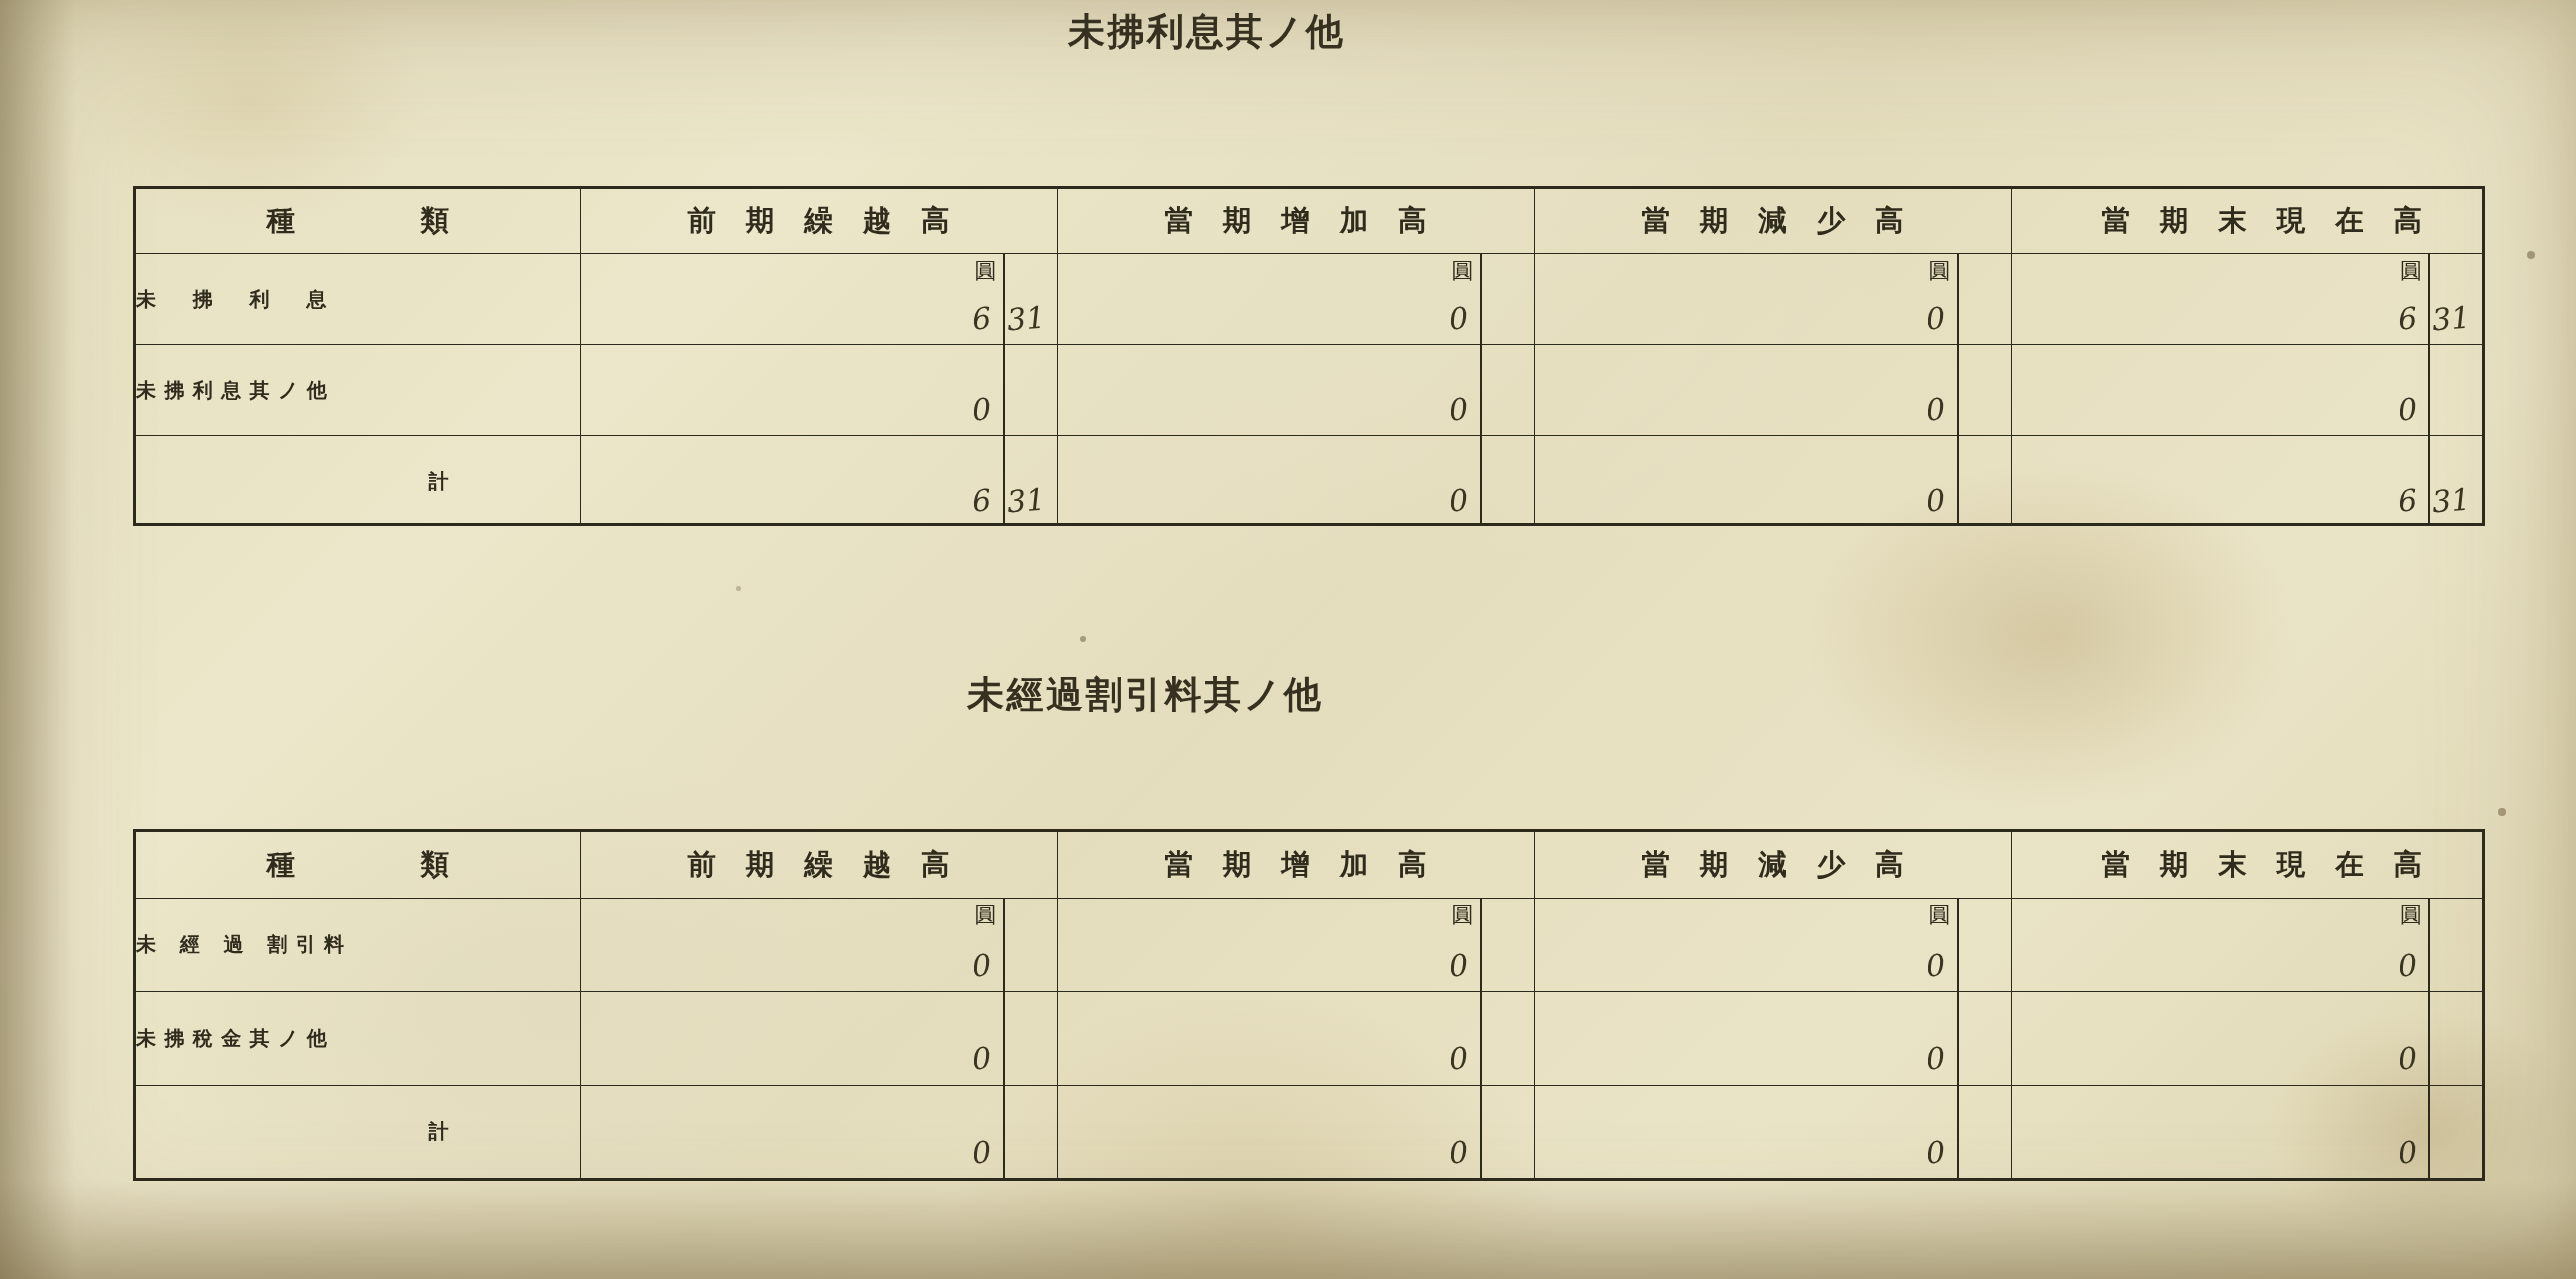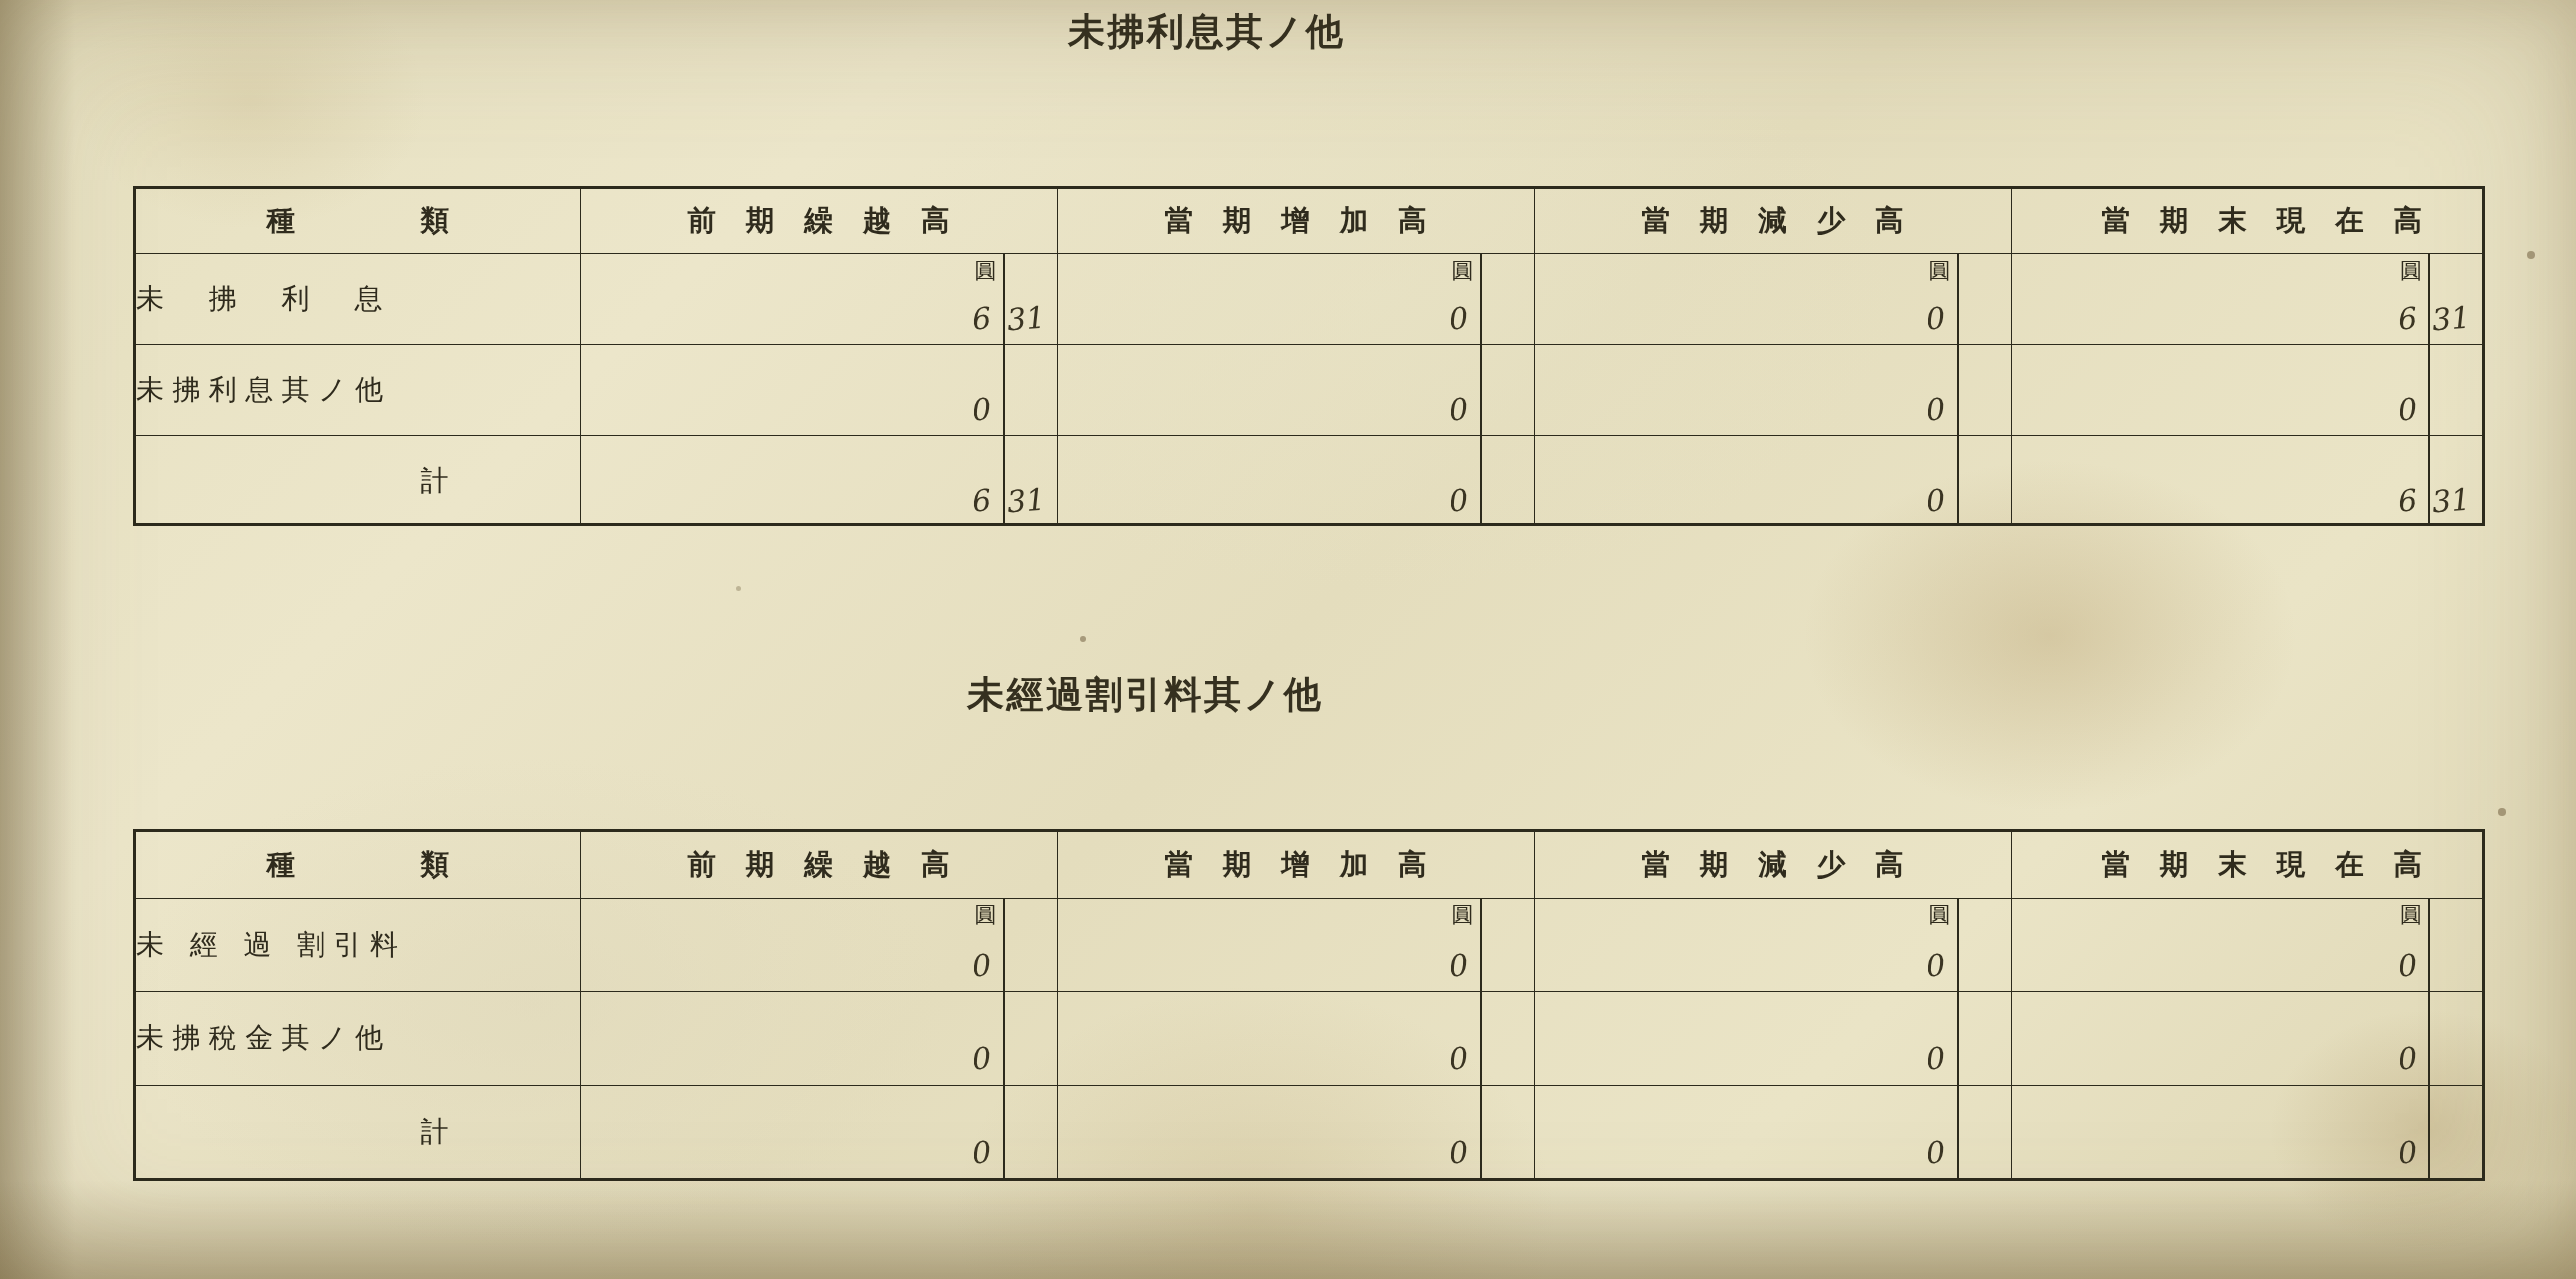--- a/index.html
+++ b/index.html
@@ -104,22 +104,22 @@
     color: #2f2b1d;
     letter-spacing: 10px;
     text-align: center;
     height: 64px;
     white-space: nowrap;
     text-indent: 10px;
   }
 
   .rowlabel {
     font-family: "DejaVu Serif", serif;
-    font-weight: normal;
-    font-size: 28px;
+    font-weight: bold;
+    font-size: 20px;
     color: #2f2b1d;
     letter-spacing: 8.4px;
     padding-left: 32px;
     white-space: nowrap;
     text-align: left;
   }
   .rowlabel.total {
     text-align: right;
     padding-right: 126px;
     letter-spacing: 5px;

